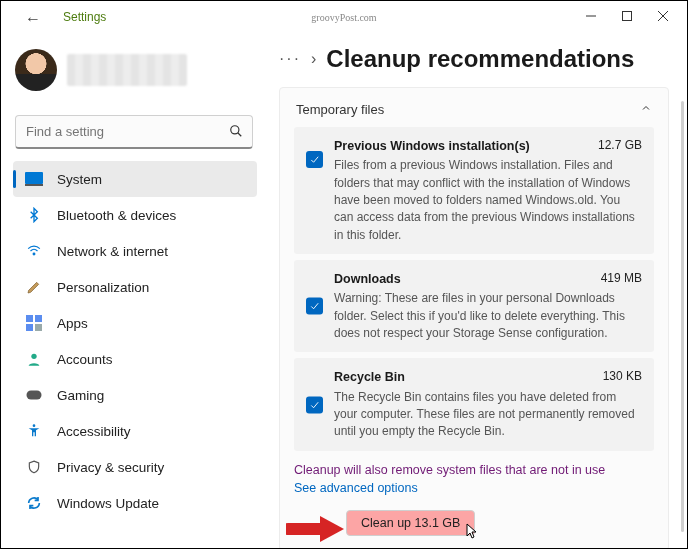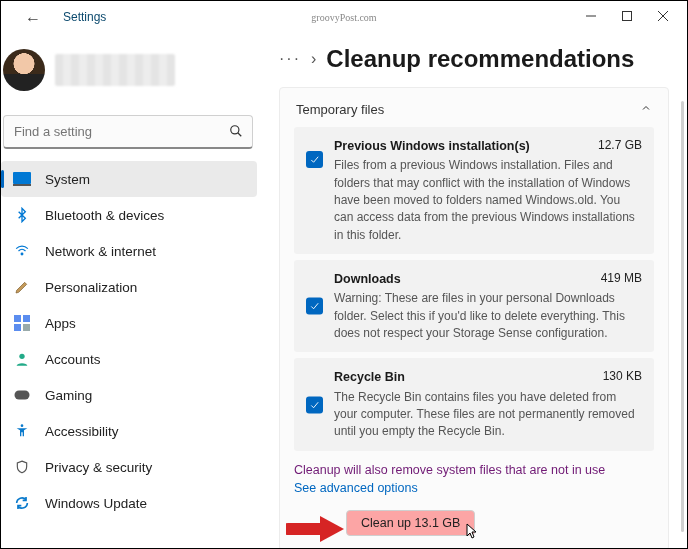--- a/index.html
+++ b/index.html
@@ -1,25 +1,25 @@
 <!DOCTYPE html>
 <html><head>
 <meta charset="utf-8">
 <style>
   * { box-sizing: border-box; margin: 0; padding: 0; font-family: "Segoe UI", Tahoma, sans-serif; }
   body { width: 688px; height: 549px; background: #fff; border: 1px solid #000; position: relative; overflow: hidden; }
   .titlebar { height: 32px; display: flex; align-items: center; padding-left: 20px; position: relative; }
   .titlebar .back { width: 24px; text-align: center; color: #444; cursor: pointer; }
-  .titlebar .title { font-size: 12px; color: #0c4a6e; margin-left: 18px; }
+  .titlebar .title { font-size: 12px; color: #4d7c0f; margin-left: 18px; }
   .titlebar .watermark { position: absolute; left: 50%; transform: translateX(-50%); font-size: 10px; color: #888; font-family: Georgia, serif; }
   .winctrls { position: absolute; right: 6px; top: 0; display: flex; }
   .winctrls div { width: 36px; height: 30px; display: flex; align-items: center; justify-content: center; color: #333; cursor: pointer; }
   .winctrls svg { width: 10px; height: 10px; stroke: #333; fill: none; stroke-width: 1; }
   .content { display: flex; height: calc(100% - 32px); }
-  .sidebar { width: 262px; padding: 10px 6px 0 0; }
+  .sidebar { width: 262px; padding: 10px 6px 0 12px; }
   .user-row { display: flex; align-items: center; gap: 10px; padding: 6px 2px 10px 2px; }
   .avatar { width: 42px; height: 42px; border-radius: 50%; background: radial-gradient(circle at 50% 35%, #f2c8a8 0 30%, transparent 31%), linear-gradient(#3b2a1a 0 60%, #222 60%); background-color: #555; }
   .user-name-blur { width: 120px; height: 32px; background: repeating-linear-gradient(90deg, #e4e4e4 0 8px, #ededed 8px 16px); filter: blur(1.2px); border-radius: 2px; }
   .search-wrap { margin: 14px 4px 12px 2px; position: relative; }
   .search { width: 100%; height: 34px; border: 1px solid #d0d0d0; border-bottom: 2px solid #888; border-radius: 4px; background: #fbfbfb; padding: 0 30px 0 10px; font-size: 13px; color: #666; }
   .search-wrap .sicon { position: absolute; right: 10px; top: 9px; color: #444; }
   .nav { margin-top: 4px; }
   .nav-item { display: flex; align-items: center; height: 36px; padding-left: 12px; border-radius: 4px; font-size: 13.5px; color: #222; cursor: pointer; gap: 14px; position: relative; }
   .nav-item.active { background: #eaeaea; }
   .nav-item.active::before { content: ""; position: absolute; left: 0; top: 9px; bottom: 9px; width: 3px; border-radius: 2px; background: #0067c0; }

